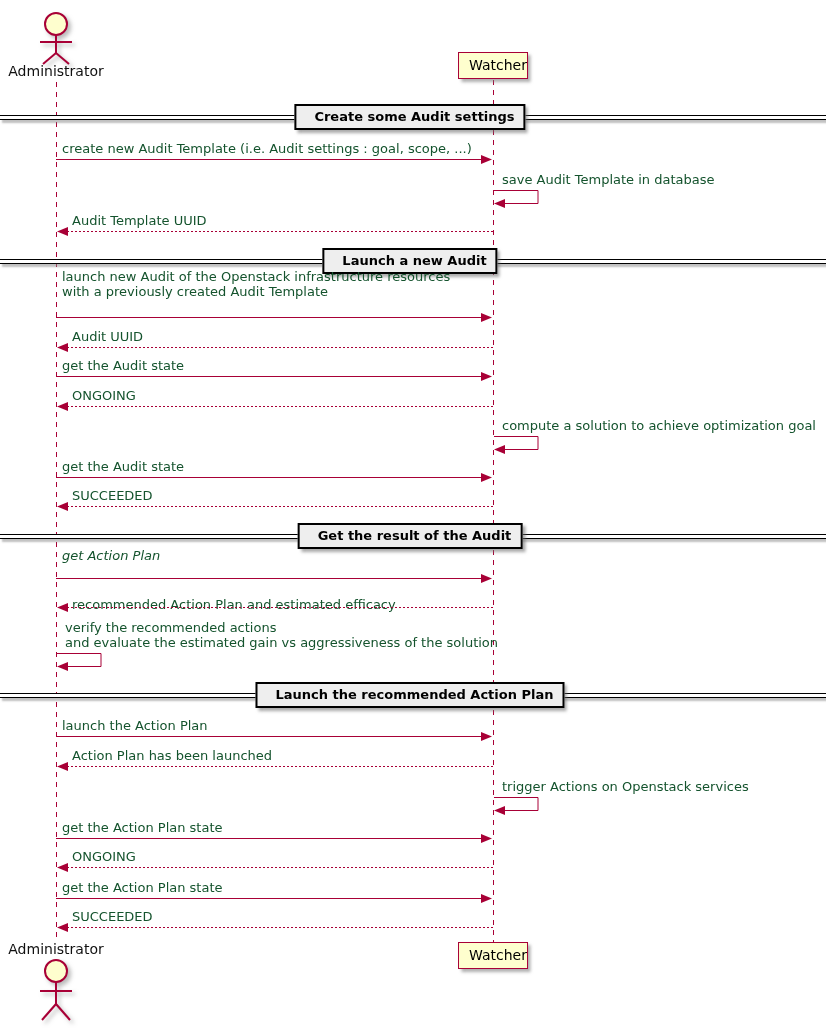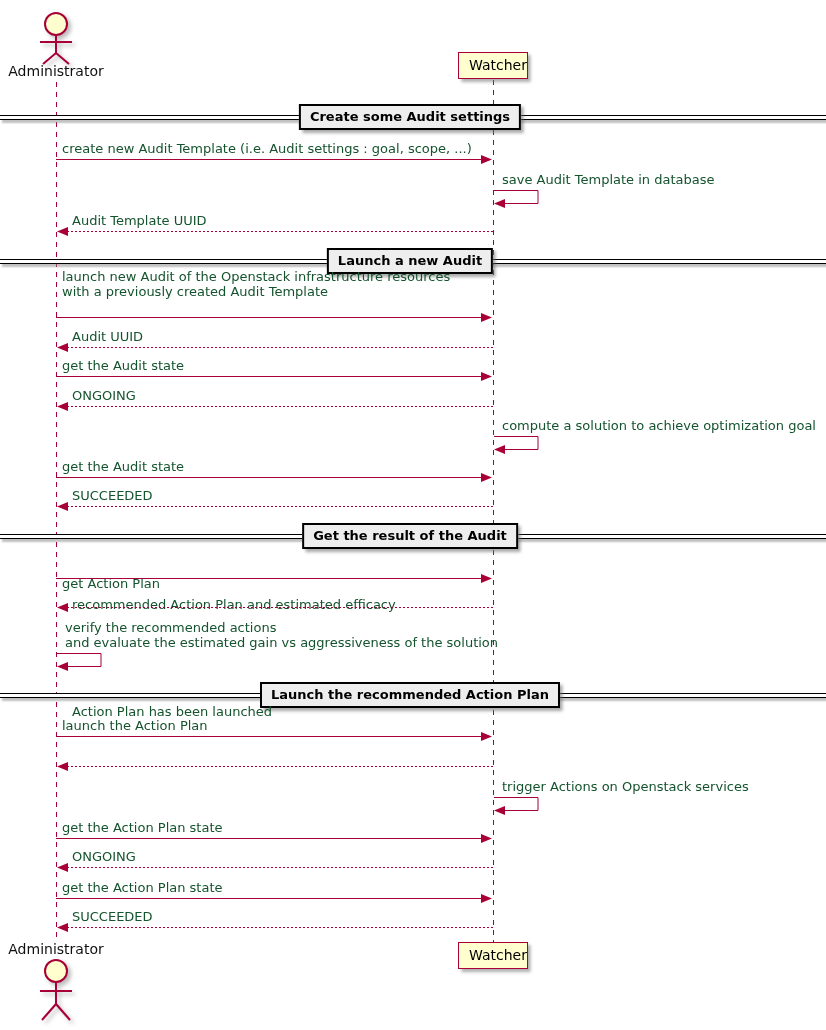--- a/index.html
+++ b/index.html
@@ -52,21 +52,21 @@
     border-top:1px solid #000;
     border-bottom:1px solid #000;
     box-shadow:2px 3px 2px rgba(140,140,140,0.55);
   }
   .divider-label{
     position:absolute;
     left:410px;
     transform:translate(-50%,-50%);
     background:#EEEEEE;
     border:2px solid #000;
-    padding:3px 9px 4px 9px;
+    padding:3px 9px 4px 18px;
     font-size:13px;
     font-weight:bold;
     color:#000;
     white-space:nowrap;
     box-shadow:3px 3px 3px rgba(110,110,110,0.6);
   }
 </style>
 </head>
 <body>
 
@@ -106,28 +106,28 @@
       <div class="msg-label" style="left: 62px; top: 269px;">launch new Audit of the Openstack infrastructure resources
 with a previously created Audit Template</div>
       <div class="msg-label" style="left: 72px; top: 329px;">Audit UUID</div>
       <div class="msg-label" style="left: 62px; top: 358px;">get the Audit state</div>
       <div class="msg-label" style="left: 72px; top: 388px;">ONGOING</div>
       <div class="msg-label" style="left: 502px; top: 418px;">compute a solution to achieve optimization goal</div>
       <div class="msg-label" style="left: 62px; top: 459px;">get the Audit state</div>
       <div class="msg-label" style="left: 72px; top: 488px;">SUCCEEDED</div>
       <div class="divider-line" style="top: 534px;"></div>
       <div class="divider-label" style="top: 536px;">Get the result of the Audit</div>
-      <div class="msg-label" style="left: 62px; top: 576px;">get Action Plan</div>
+      <div class="msg-label" style="left: 62px; top: 548px; font-style: italic;">get Action Plan</div>
       <div class="msg-label" style="left: 72px; top: 589px; margin-top: 8px;">recommended Action Plan and estimated efficacy</div>
       <div class="msg-label" style="left: 65px; top: 620px;">verify the recommended actions
 and evaluate the estimated gain vs aggressiveness of the solution</div>
       <div class="divider-line" style="top: 693px;"></div>
       <div class="divider-label" style="top: 695px;">Launch the recommended Action Plan</div>
       <div class="msg-label" style="left: 62px; top: 718px;">launch the Action Plan</div>
-      <div class="msg-label" style="left: 72px; top: 704px;">Action Plan has been launched</div>
+      <div class="msg-label" style="left: 72px; top: 748px;">Action Plan has been launched</div>
       <div class="msg-label" style="left: 502px; top: 779px;">trigger Actions on Openstack services</div>
       <div class="msg-label" style="left: 62px; top: 820px;">get the Action Plan state</div>
       <div class="msg-label" style="left: 72px; top: 849px;">ONGOING</div>
       <div class="msg-label" style="left: 62px; top: 880px;">get the Action Plan state</div>
       <div class="msg-label" style="left: 72px; top: 909px;">SUCCEEDED</div>
     </div>
 
   <svg id="msg-layer" viewBox="0 0 826 1030" xmlns="http://www.w3.org/2000/svg">
       <line x1="56" y1="159.5" x2="481" y2="159.5" stroke="#A80036" stroke-width="1"></line>
       <polygon points="492,159.5 481,155 481,164" fill="#A80036"></polygon>

